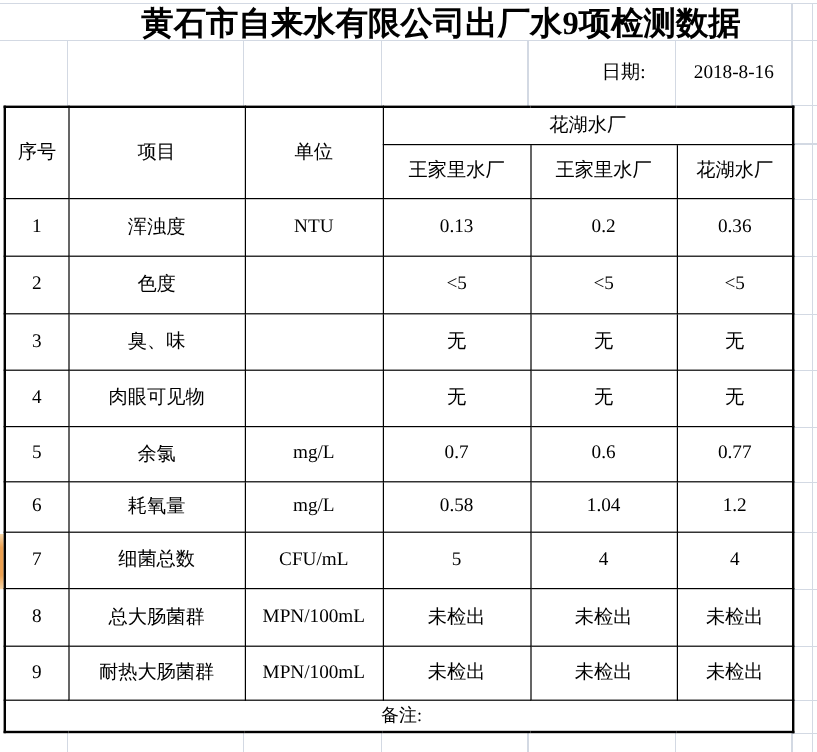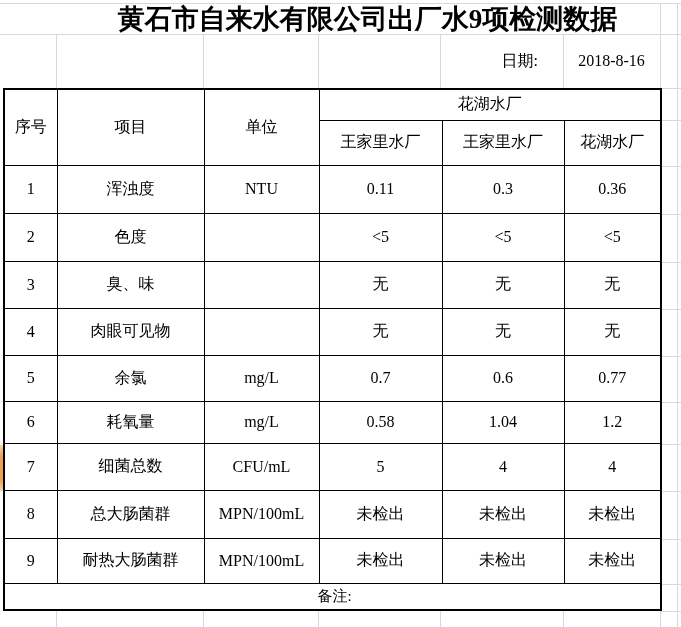--- a/index.html
+++ b/index.html
@@ -132,22 +132,22 @@
         <th>王家里水厂</th>
         <th>王家里水厂</th>
         <th>花湖水厂</th>
       </tr>
     </thead>
     <tbody>
       <tr>
         <td>1</td>
         <td>浑浊度</td>
         <td>NTU</td>
-        <td>0.11</td>
-        <td>0.3</td>
+        <td>0.13</td>
+        <td>0.2</td>
         <td>0.36</td>
       </tr>
       <tr>
         <td>2</td>
         <td>色度</td>
         <td></td>
         <td>&lt;5</td>
         <td>&lt;5</td>
         <td>&lt;5</td>
       </tr>

